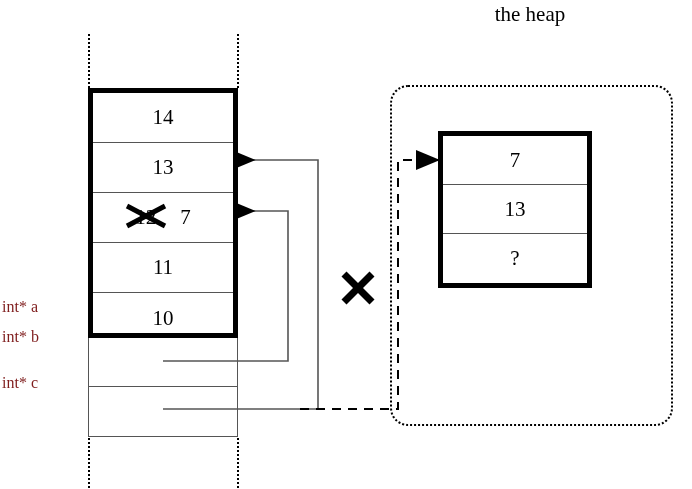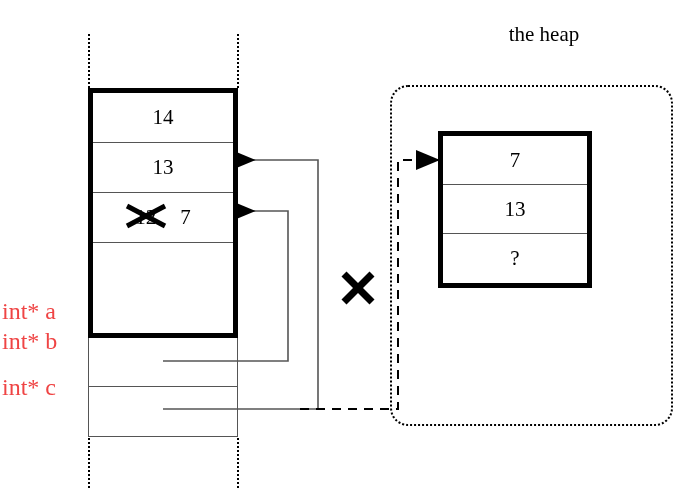--- a/index.html
+++ b/index.html
@@ -16,21 +16,21 @@
     overflow: hidden;
   }
   .title {
     position: absolute;
     font-size: 21px;
     color: #000;
     white-space: nowrap;
     text-align: center;
   }
   #title-stack { left: 60px; top: 2px; width: 200px; }
-  #title-heap  { left: 414px; top: 2px; width: 260px; margin-top: 20px; }
+  #title-heap  { left: 400px; top: 2px; width: 260px; }
 
   
   #stack-main {
     position: absolute;
     left: 88px;
     top: 88px;
     width: 150px;
     height: 250px;
     border: 5px solid #000;
     box-sizing: border-box;
@@ -83,22 +83,22 @@
     top: -3px;
     width: 50px;
     height: 28px;
     pointer-events: none;
   }
   .replacement { margin-left: 18px; }
 
   
   .var-label {
     position: absolute;
-    font-size: 24px;
-    color: #ef4444;
+    font-size: 16px;
+    color: #7f1d1d;
     white-space: nowrap;
     text-align: left;
   }
   #label-a { left: 2px; top: 298px; }
   #label-b { left: 2px; top: 328px; }
   #label-c { left: 2px; top: 374px; }
 
   
   .vdots {
     position: absolute;
@@ -183,20 +183,26 @@
     <div class="cell r2">
       <span class="struck-wrap">
         <span>12</span>
         <svg class="strike-x" viewBox="0 0 50 28">
           <line x1="4" y1="4" x2="42" y2="24" stroke="#000" stroke-width="5"></line>
           <line x1="42" y1="4" x2="4" y2="24" stroke="#000" stroke-width="5"></line>
         </svg>
       </span>
       <span class="replacement">7</span>
     </div>
+    <div class="cell r3">
+      <span>11</span>
+    </div>
+    <div class="cell r4 last">
+      <span>10</span>
+    </div>
   </div>
 
   <div id="stack-lower">
     <div class="cell l0">
       <span></span>
     </div>
     <div class="cell l1">
       <span></span>
     </div>
   </div>

